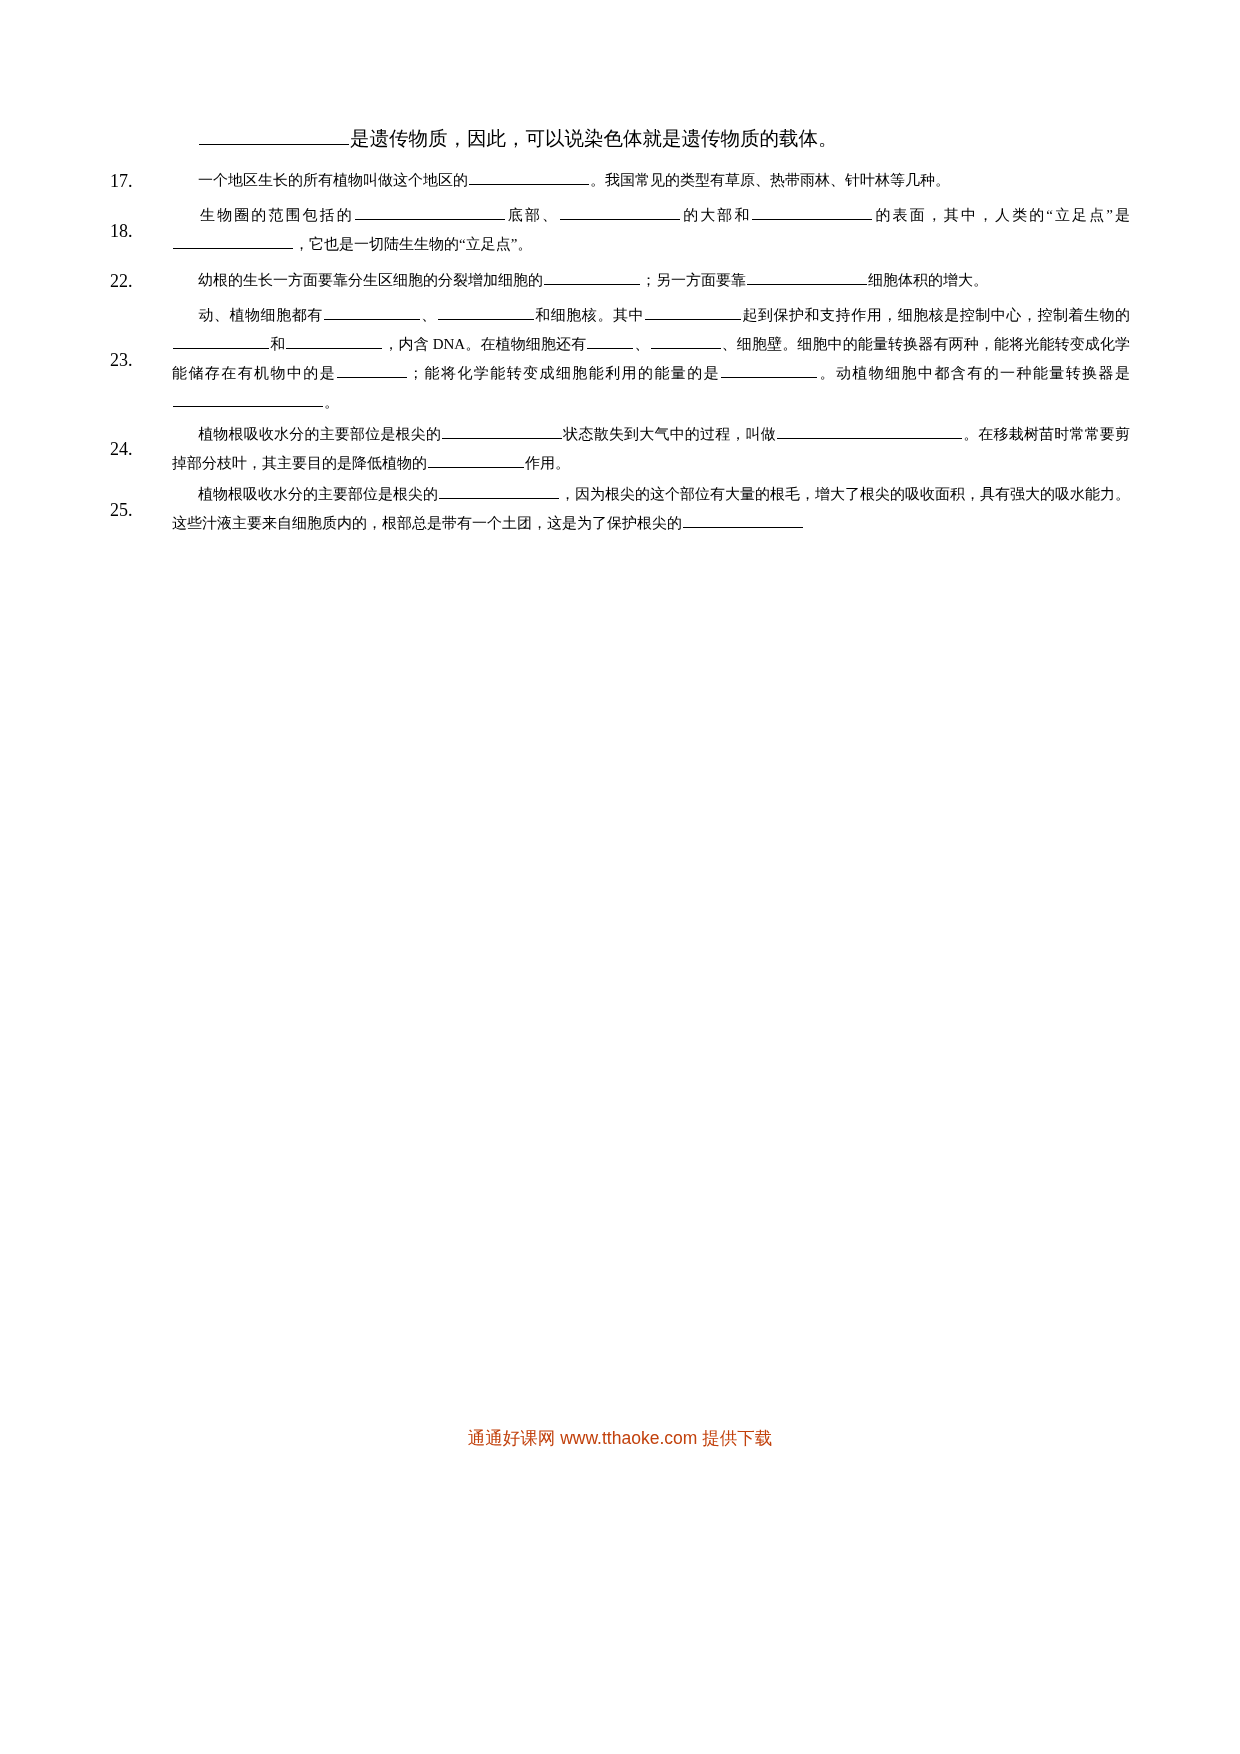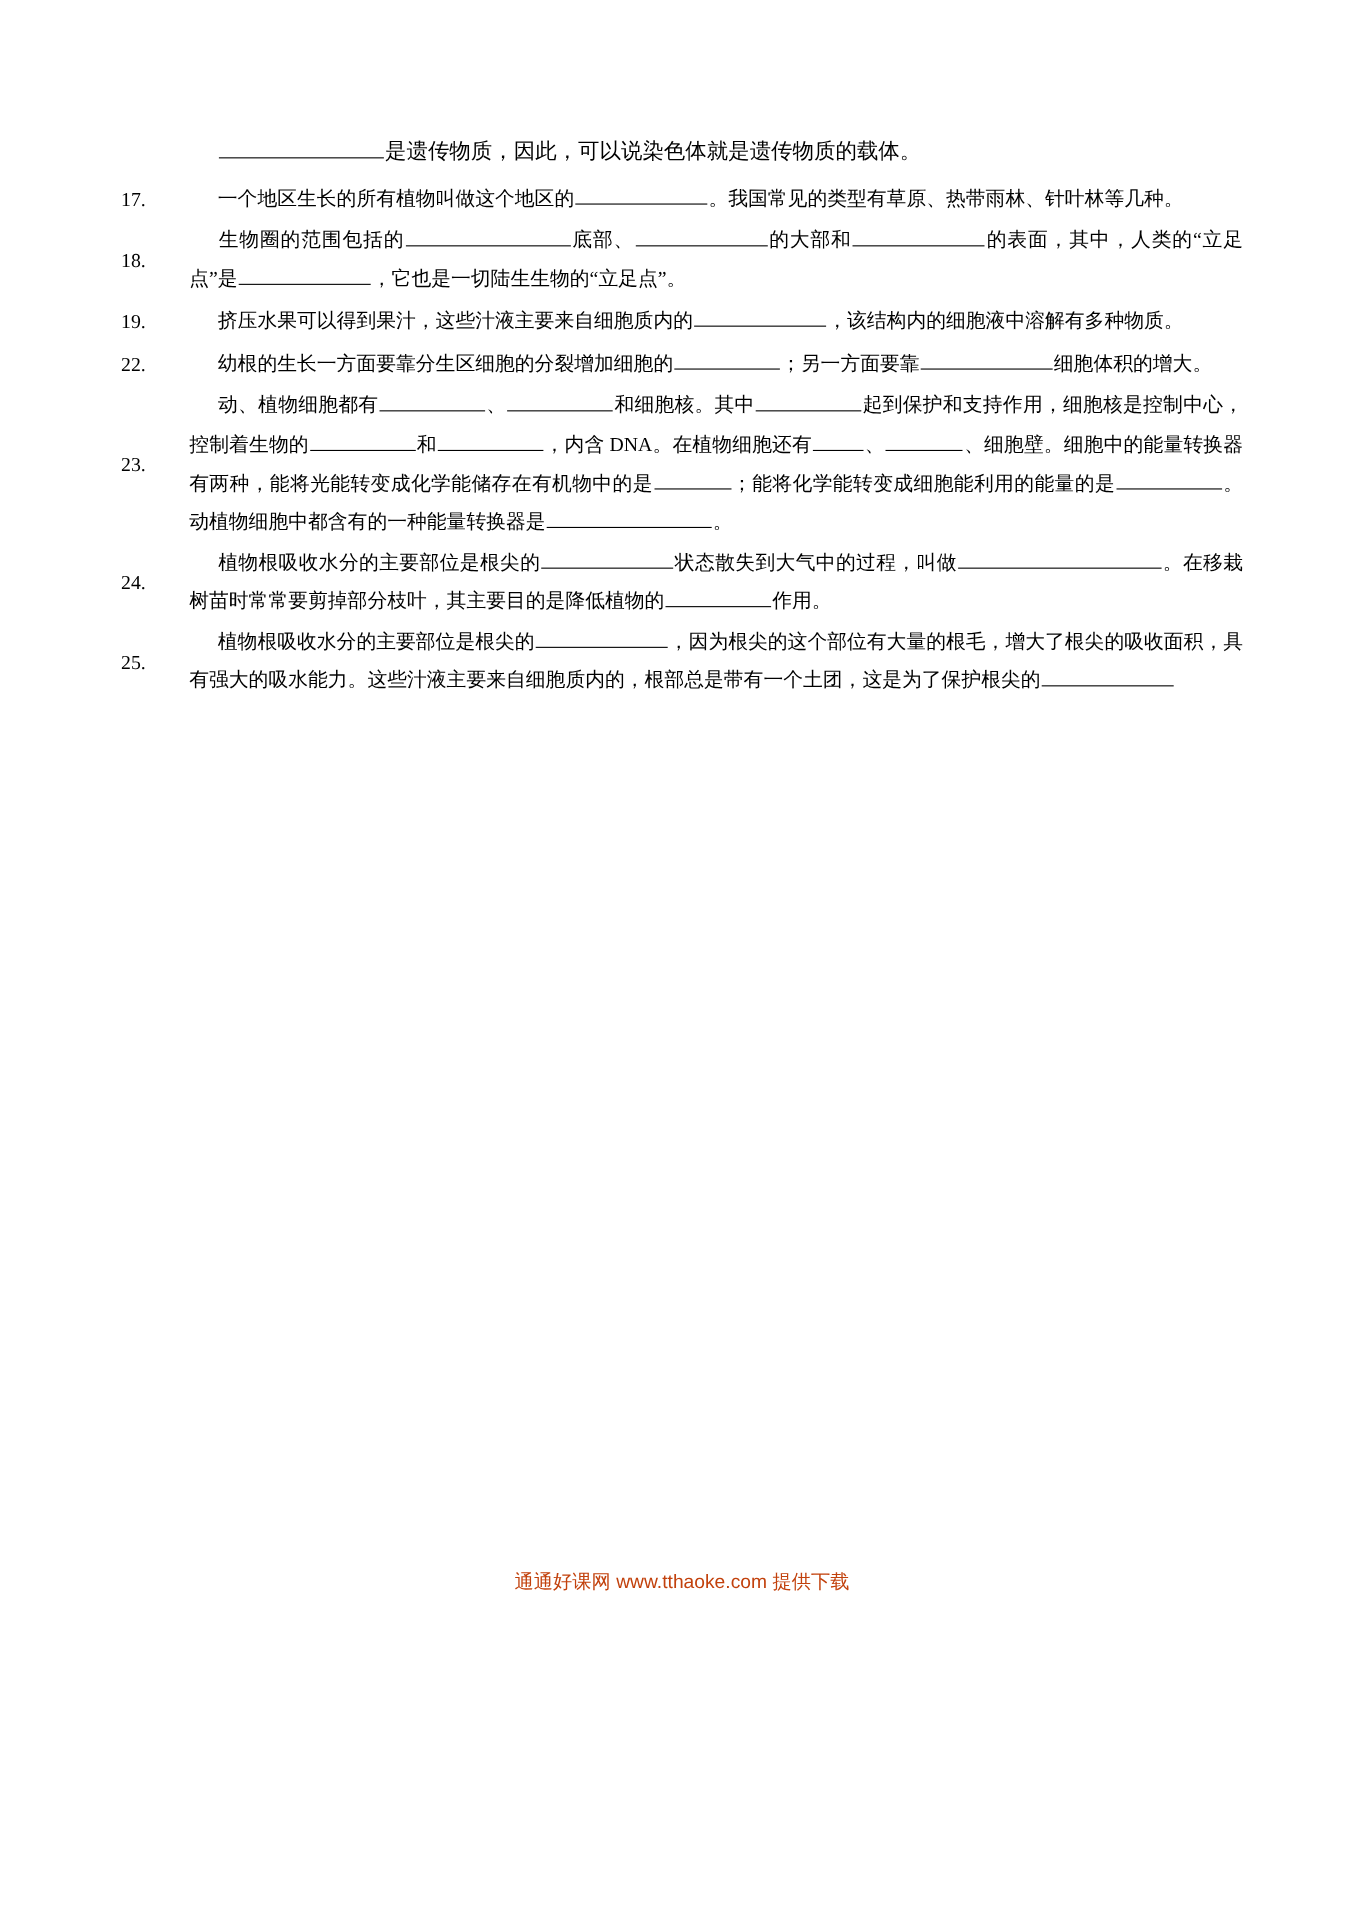--- a/index.html
+++ b/index.html
@@ -37,21 +37,21 @@
   }
   .q-num {
     width: 62px;
     flex: 0 0 62px;
     font-size: 18px;
     padding-top: 2px;
     font-family: "Liberation Serif", serif;
   }
   .q-text {
     flex: 1 1 auto;
-    font-size: 18px;
+    font-size: 15px;
     line-height: 1.95;
     text-align: justify;
   }
   .q-text .indent {
     display: inline-block;
     width: 26px;
   }
   
   .bl {
     display: inline-block;
@@ -91,24 +91,20 @@
     <div id="questions">
         <div class="q">
           <div class="q-num">17.</div>
           <div class="q-text"><span class="indent"></span><span>一个地区生长的所有植物叫做这个地区的</span><span class="bl bl-l"></span><span>。我国常见的类型有草原、热带雨林、针叶林等几种。</span></div>
         </div>
         <div class="q">
           <div class="q-num">18.</div>
           <div class="q-text"><span class="indent"></span><span>生物圈的范围包括的</span><span class="bl bl-xl"></span><span>底部、</span><span class="bl bl-l"></span><span>的大部和</span><span class="bl bl-l"></span><span>的表面，其中，人类的“立足点”是</span><span class="bl bl-l"></span><span>，它也是一切陆生生物的“立足点”。</span></div>
         </div>
         <div class="q">
-          <div class="q-num">19.</div>
-          <div class="q-text"><span class="indent"></span><span>挤压水果可以得到果汁，这些汁液主要来自细胞质内的</span><span class="bl bl-l"></span><span>，该结构内的细胞液中溶解有多种物质。</span></div>
-        </div>
-        <div class="q">
           <div class="q-num">22.</div>
           <div class="q-text"><span class="indent"></span><span>幼根的生长一方面要靠分生区细胞的分裂增加细胞的</span><span class="bl bl-m"></span><span>；另一方面要靠</span><span class="bl bl-l"></span><span>细胞体积的增大。</span></div>
         </div>
         <div class="q">
           <div class="q-num">23.</div>
           <div class="q-text"><span class="indent"></span><span>动、植物细胞都有</span><span class="bl bl-m"></span><span>、</span><span class="bl bl-m"></span><span>和细胞核。其中</span><span class="bl bl-m"></span><span>起到保护和支持作用，细胞核是控制中心，控制着生物的</span><span class="bl bl-m"></span><span>和</span><span class="bl bl-m"></span><span>，内含 DNA。在植物细胞还有</span><span class="bl bl-xs"></span><span>、</span><span class="bl bl-s"></span><span>、细胞壁。细胞中的能量转换器有两种，能将光能转变成化学能储存在有机物中的是</span><span class="bl bl-s"></span><span>；能将化学能转变成细胞能利用的能量的是</span><span class="bl bl-m"></span><span>。动植物细胞中都含有的一种能量转换器是</span><span class="bl bl-xl"></span><span>。</span></div>
         </div>
         <div class="q">
           <div class="q-num">24.</div>
           <div class="q-text"><span class="indent"></span><span>植物根吸收水分的主要部位是根尖的</span><span class="bl bl-l"></span><span>状态散失到大气中的过程，叫做</span><span class="bl bl-xxl"></span><span>。在移栽树苗时常常要剪掉部分枝叶，其主要目的是降低植物的</span><span class="bl bl-m"></span><span>作用。</span></div>

